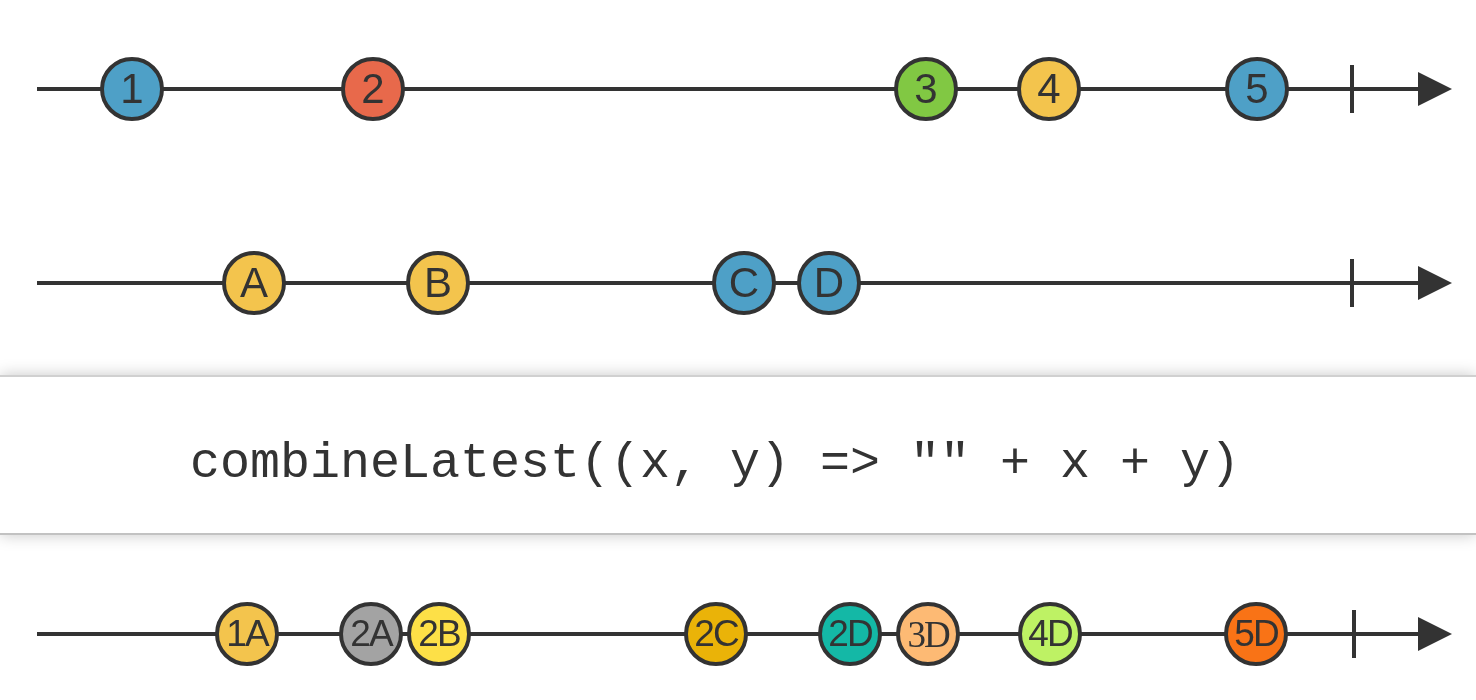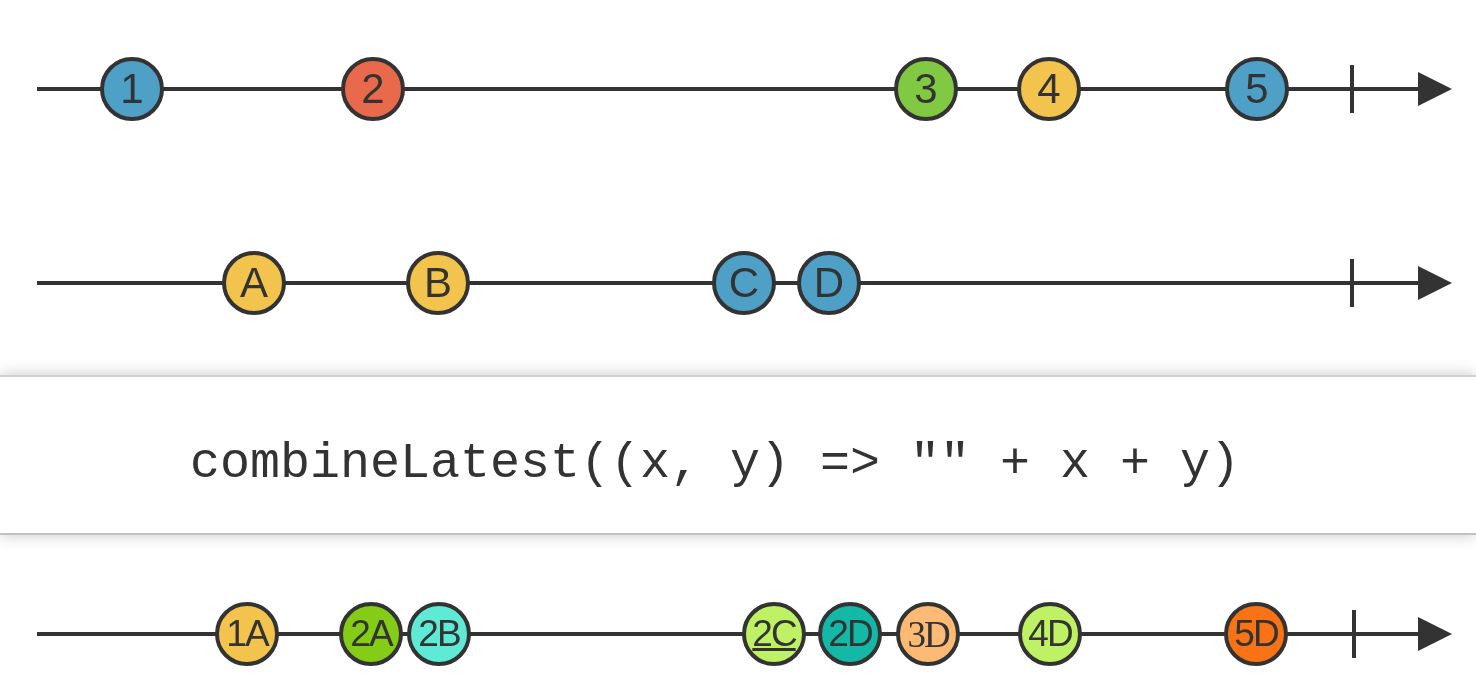--- a/index.html
+++ b/index.html
@@ -101,21 +101,21 @@
   <div class="marble" style="left: 254px; background: rgb(243, 196, 77);">A</div>
       <div class="marble" style="left: 438px; background: rgb(243, 196, 77);">B</div>
       <div class="marble" style="left: 744px; background: rgb(78, 160, 199);">C</div>
       <div class="marble" style="left: 829px; background: rgb(78, 160, 199);">D</div>
     </div>
     <div class="timeline" style="top: 634px;">
     <div class="tl-line"></div>
     <div class="tl-tick" style="left: 1352px;"></div>
     <div class="tl-arrow"></div>
   <div class="marble small" style="left: 247px; background: rgb(243, 196, 77);">1A</div>
-      <div class="marble small" style="left: 371px; background: #84cc16;">2A</div>
-      <div class="marble small" style="left: 439px; background: #5eead4;">2B</div>
-      <div class="marble small" style="left: 774px; background: #bef264; text-decoration: underline;">2C</div>
+      <div class="marble small" style="left: 371px; background: #a3a3a3;">2A</div>
+      <div class="marble small" style="left: 439px; background: #fde047;">2B</div>
+      <div class="marble small" style="left: 716px; background: #eab308;">2C</div>
       <div class="marble small" style="left: 850px; background: #14b8a6;">2D</div>
       <div class="marble small" style="left: 928px; background: #fdba74; font-family: Liberation Serif, serif;">3D</div>
       <div class="marble small" style="left: 1050px; background: #bef264;">4D</div>
       <div class="marble small" style="left: 1256px; background: #f97316;">5D</div>
     </div>
   </div>
 
 </body></html>

